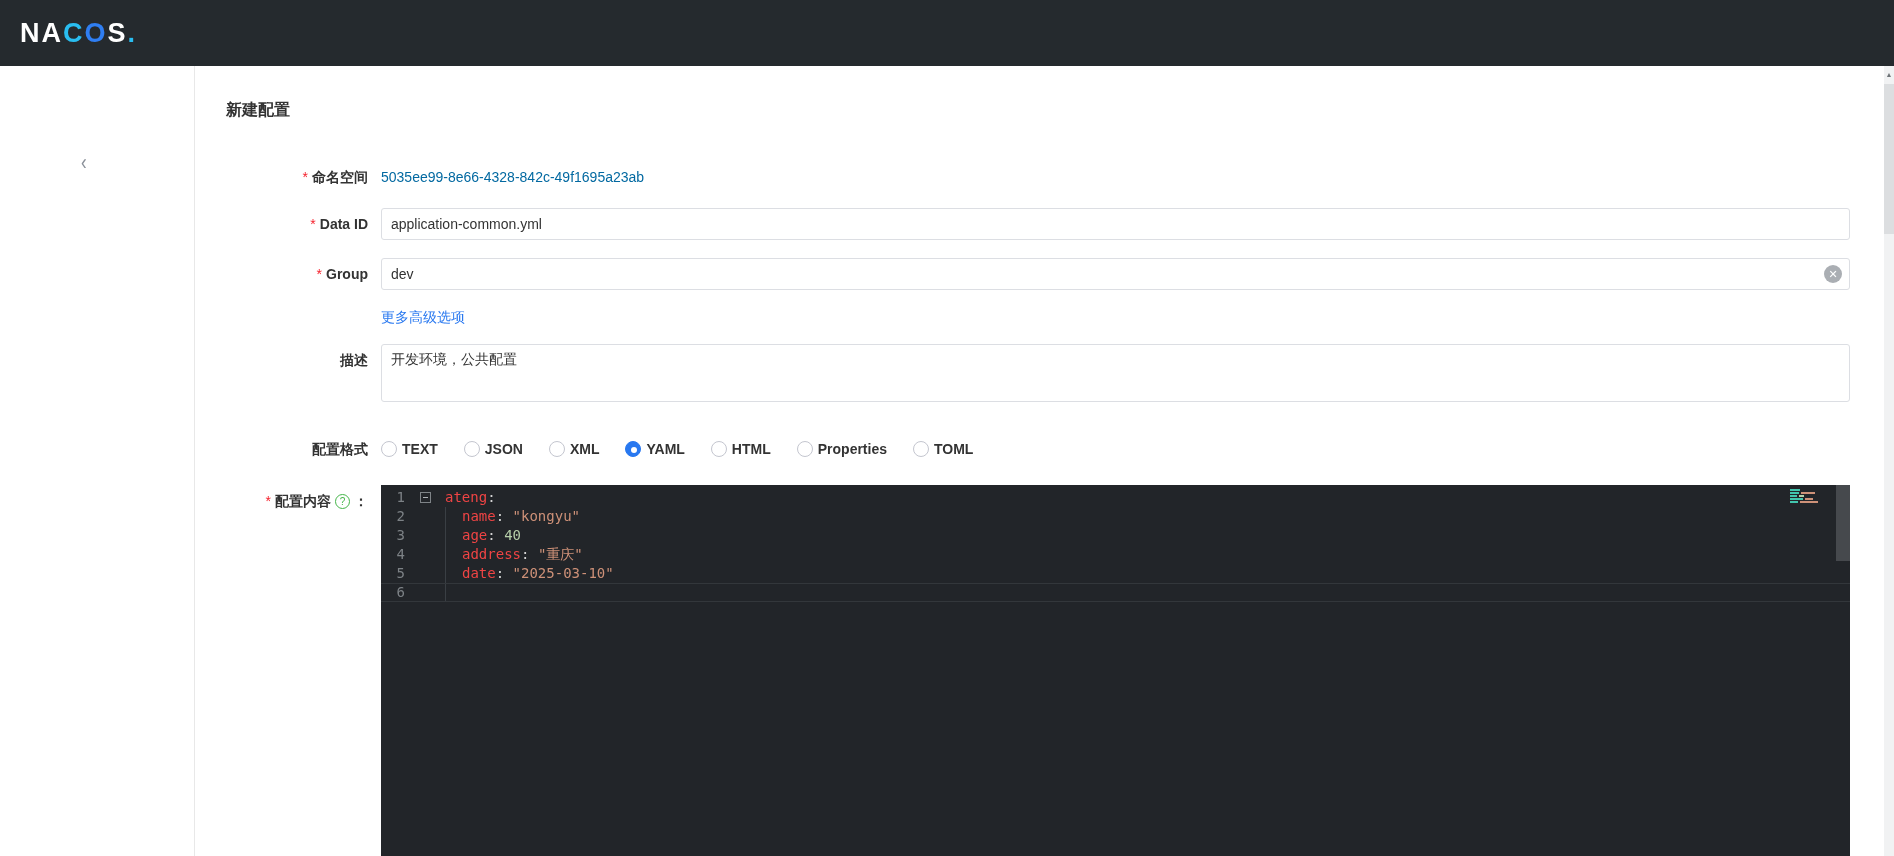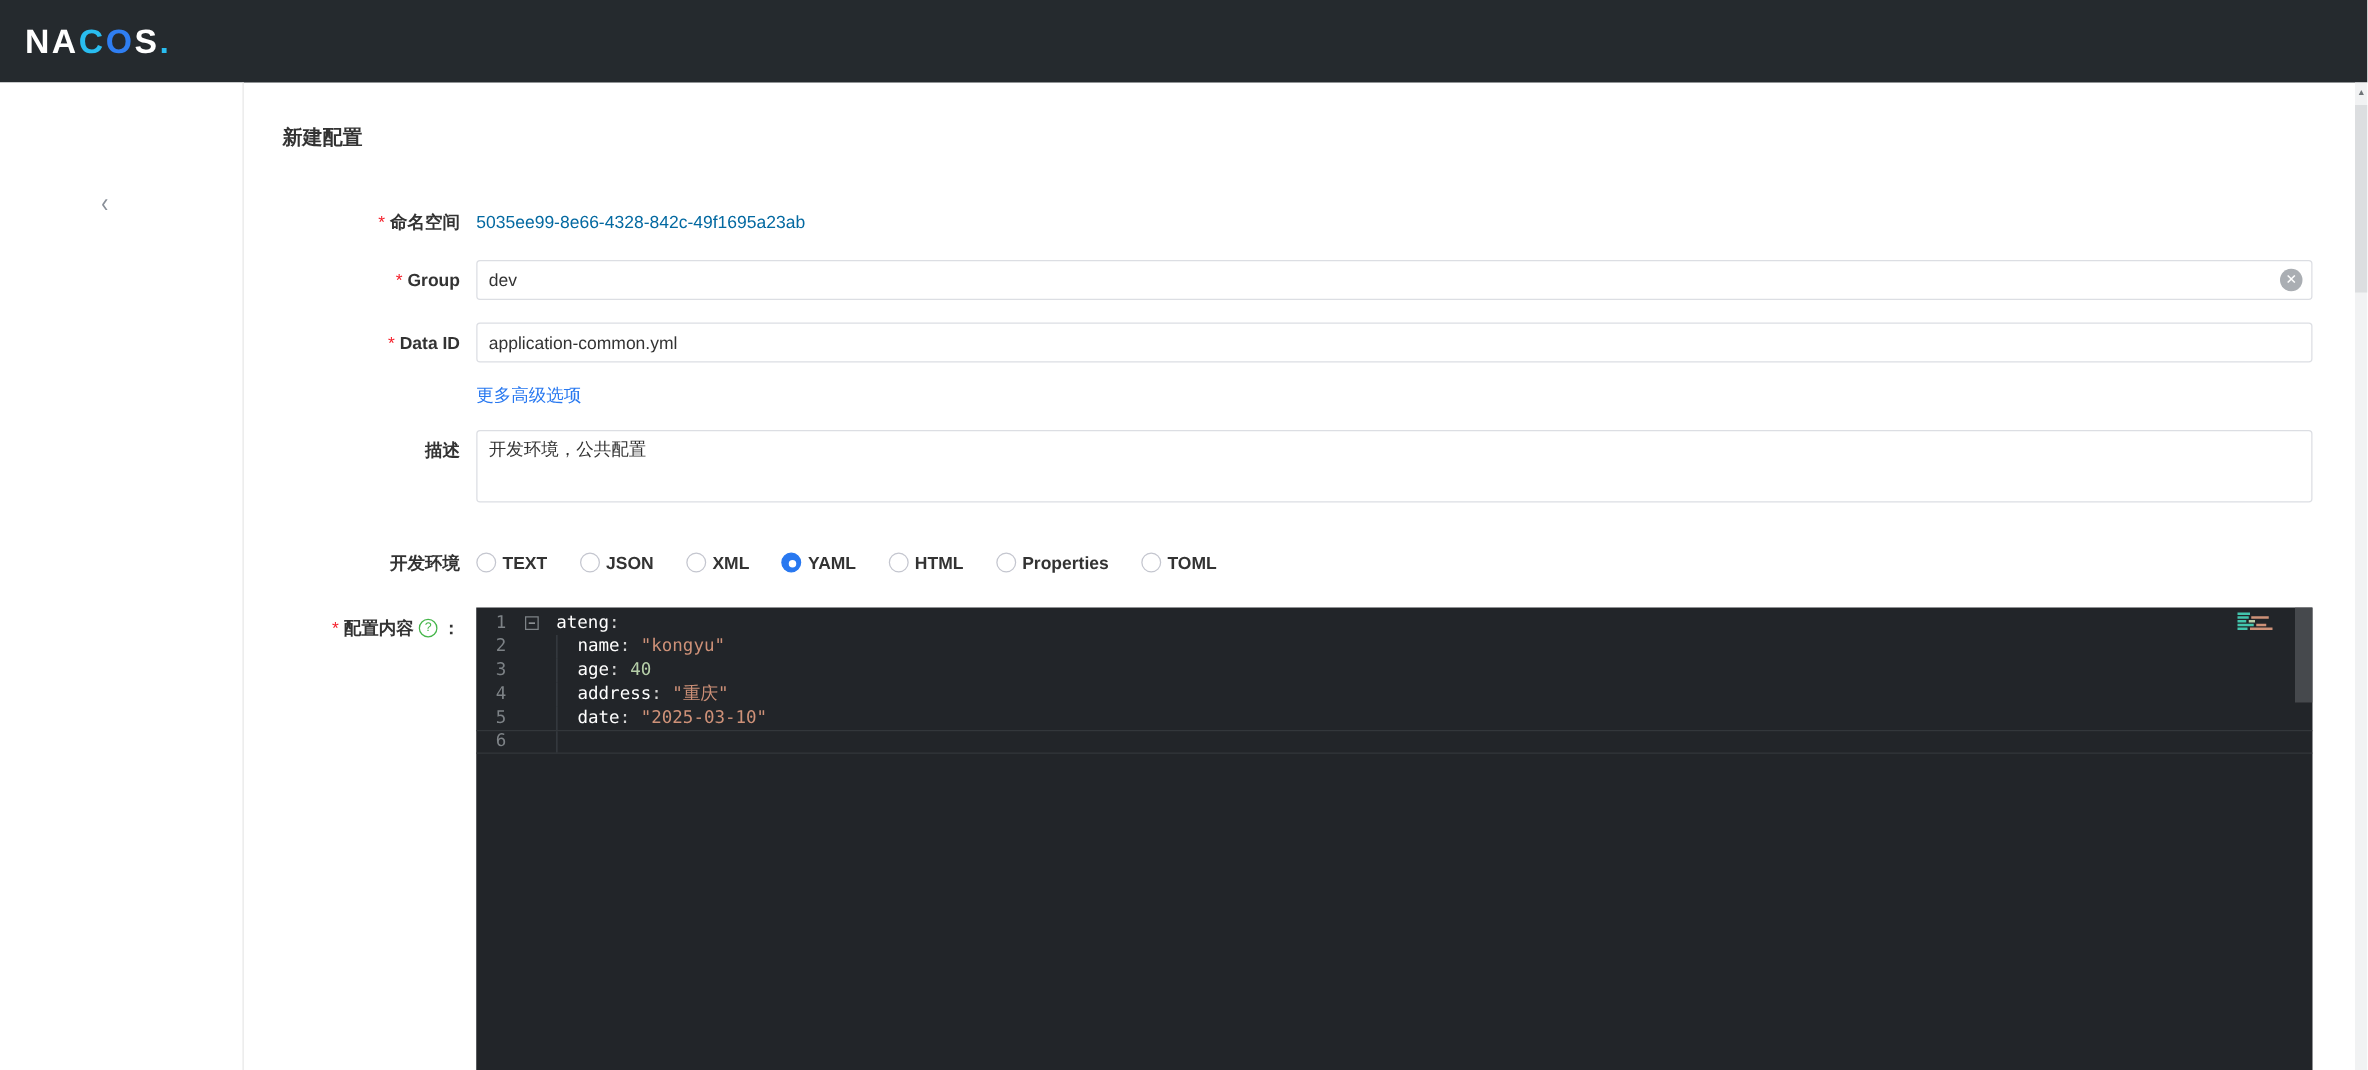--- a/index.html
+++ b/index.html
@@ -62,21 +62,21 @@
   .editor { position:relative; height:374px; background:#222529; overflow:hidden; font-family:"DejaVu Sans Mono", monospace; font-size:14px; }
   .editor-lines { padding-top:3px; }
   .code-line { display:flex; height:19px; line-height:19px; white-space:pre; }
   .code-line.current { border-top:1px solid #33373b; border-bottom:1px solid #33373b; height:19px; line-height:17px; }
   .ln { width:24px; flex:none; text-align:right; color:#7d8286; }
   .fold-col { width:40px; flex:none; display:flex; align-items:center; justify-content:center; }
   .fold-box { width:11px; height:11px; border:1px solid #7e8387; position:relative; cursor:pointer; }
   .fold-box::after { content:""; position:absolute; left:2px; top:4px; width:5px; height:1px; background:#aeb2b6; }
   .code { display:flex; align-items:stretch; }
   .guide { width:17px; border-left:1px solid #3a3f44; flex:none; }
-  .tk-key { color:#ffffff; }
+  .tk-key { color:#ef4444; }
   .tk-punc { color:#d4d4d4; }
   .tk-str { color:#ce9178; }
   .tk-num { color:#b5cea8; }
   .minimap { position:absolute; top:4px; right:16px; width:48px; }
   .mm-row { display:flex; height:2px; margin-bottom:1px; }
   .mm-seg { height:2px; margin-right:2px; }
   .mm-seg:first-child { margin-left:4px; }
   .editor-scroll-thumb { position:absolute; top:0; right:0; width:14px; height:76px; background:#46494d; cursor:pointer; }
 
   
@@ -103,55 +103,55 @@
 
       <div class="form-row row-namespace">
         <div class="form-label">
           <span class="req">*</span><span>命名空间</span>
         </div>
         <div class="form-control">
           <span class="ns-value">5035ee99-8e66-4328-842c-49f1695a23ab</span>
         </div>
       </div>
 
+      <div class="form-row row-dataid">
+        <div class="form-label">
+          <span class="req">*</span><span>Data ID</span>
+        </div>
+        <div class="form-control input-wrap">
+          <input class="text-input" type="text" value="application-common.yml" style="">
+        </div>
+      </div>
+
       <div class="form-row row-group">
         <div class="form-label">
           <span class="req">*</span><span>Group</span>
         </div>
         <div class="form-control input-wrap">
           <input class="text-input" type="text" value="dev" style="">
           <span class="clear-btn">✕</span>
         </div>
       </div>
 
-      <div class="form-row row-dataid">
-        <div class="form-label">
-          <span class="req">*</span><span>Data ID</span>
-        </div>
-        <div class="form-control input-wrap">
-          <input class="text-input" type="text" value="application-common.yml" style="">
-        </div>
-      </div>
-
       <div class="form-row row-link">
         <div class="form-label"></div>
         <div class="form-control">
           <a class="adv-link">更多高级选项</a>
         </div>
       </div>
 
       <div class="form-row row-desc">
         <div class="form-label">描述</div>
         <div class="form-control">
           <textarea class="desc-area" style="">开发环境，公共配置</textarea>
         </div>
       </div>
 
       <div class="form-row row-format">
-        <div class="form-label">开发环境</div>
+        <div class="form-label">配置格式</div>
         <div class="form-control format-options">
             <label class="format-option">
               <span class="radio"></span>
               <span class="format-label">TEXT</span>
             </label>
             <label class="format-option">
               <span class="radio"></span>
               <span class="format-label">JSON</span>
             </label>
             <label class="format-option">

